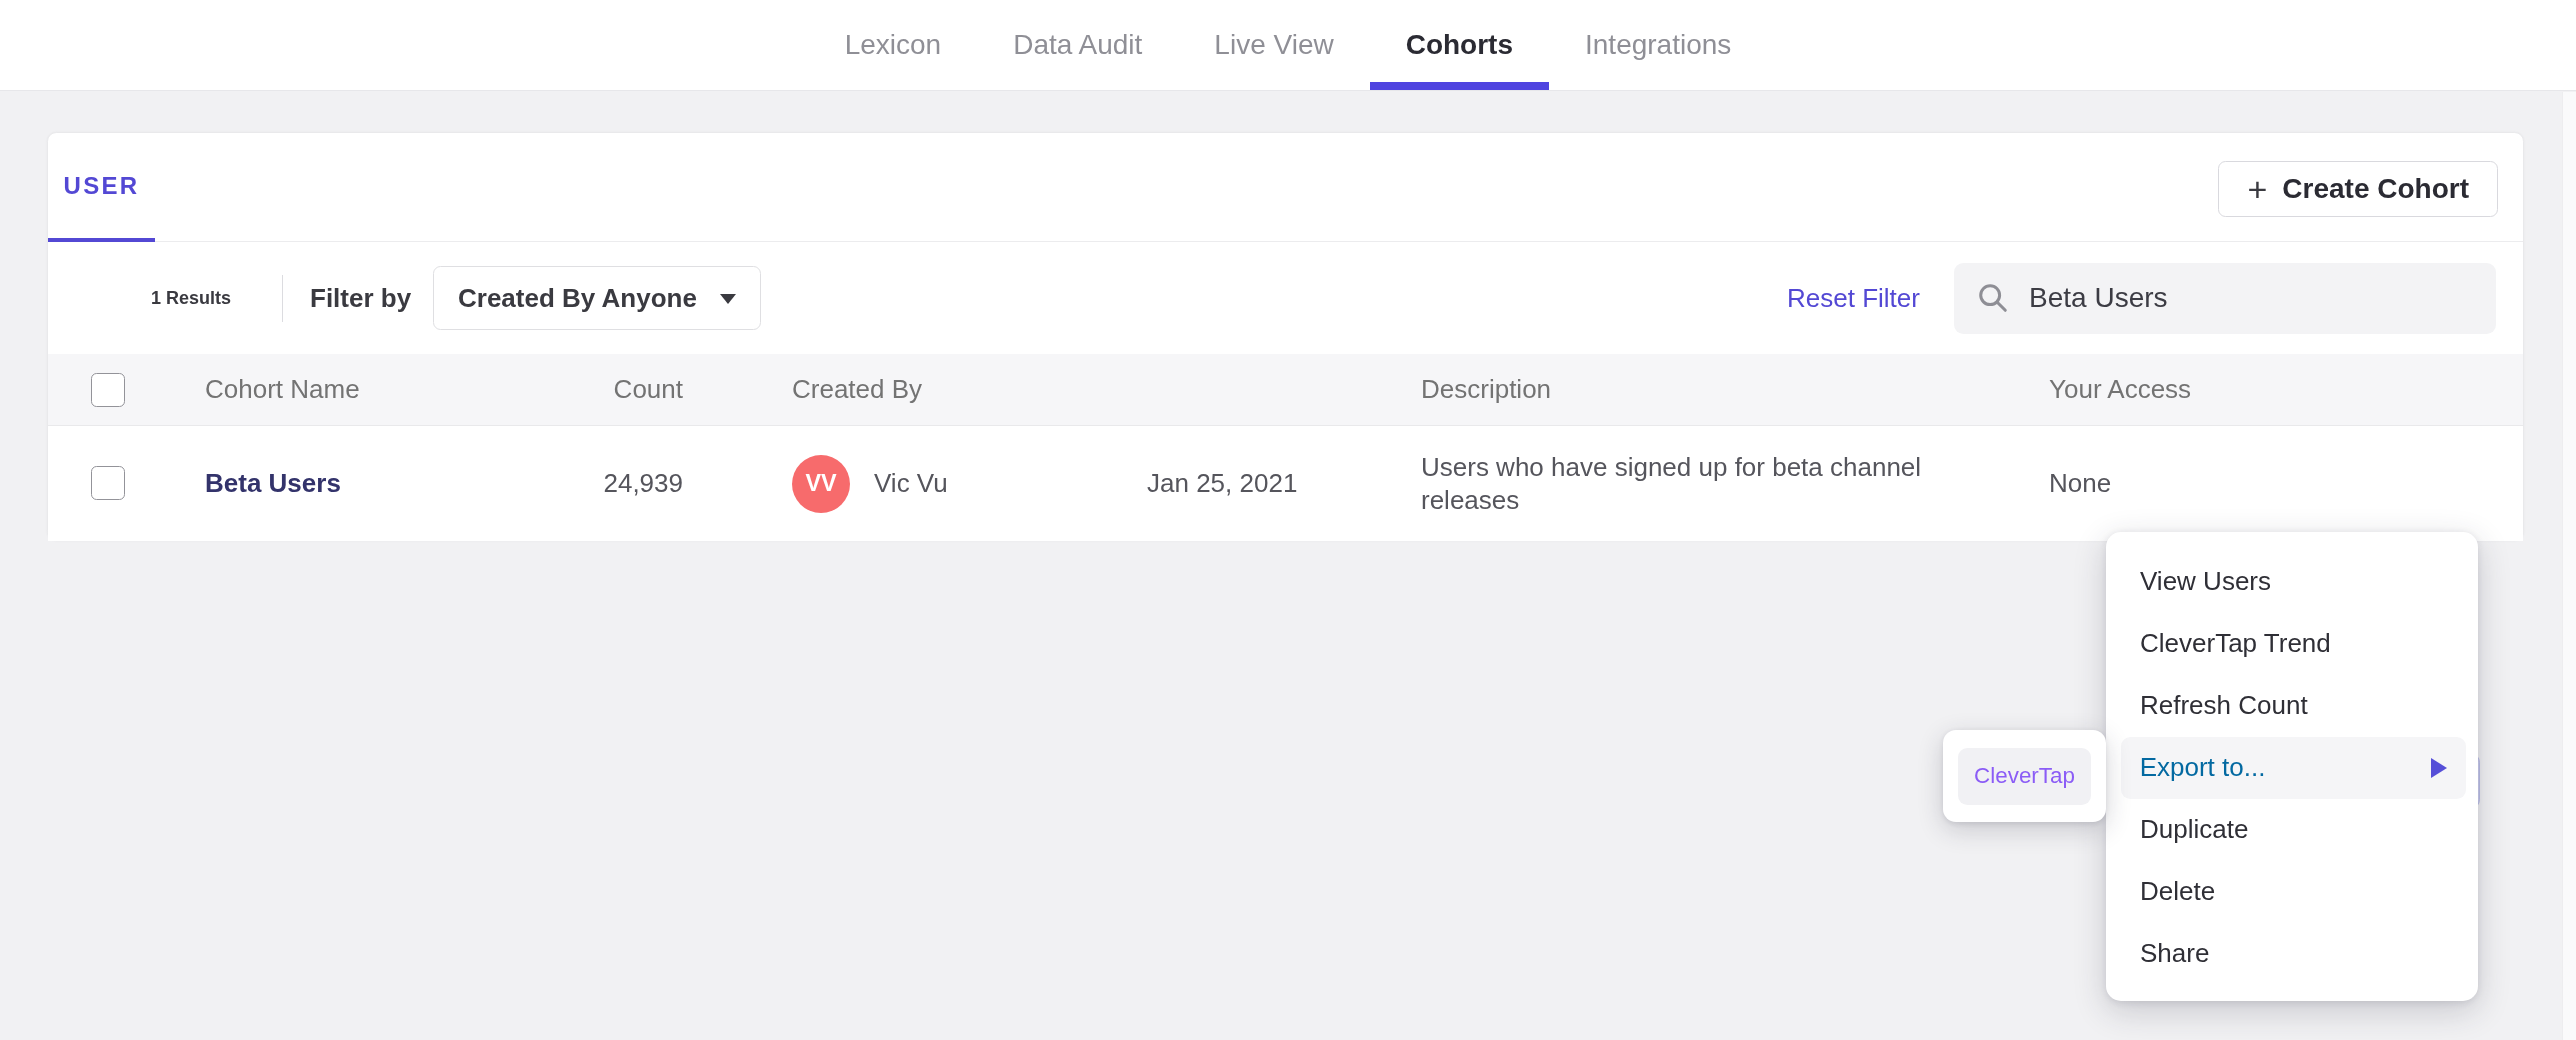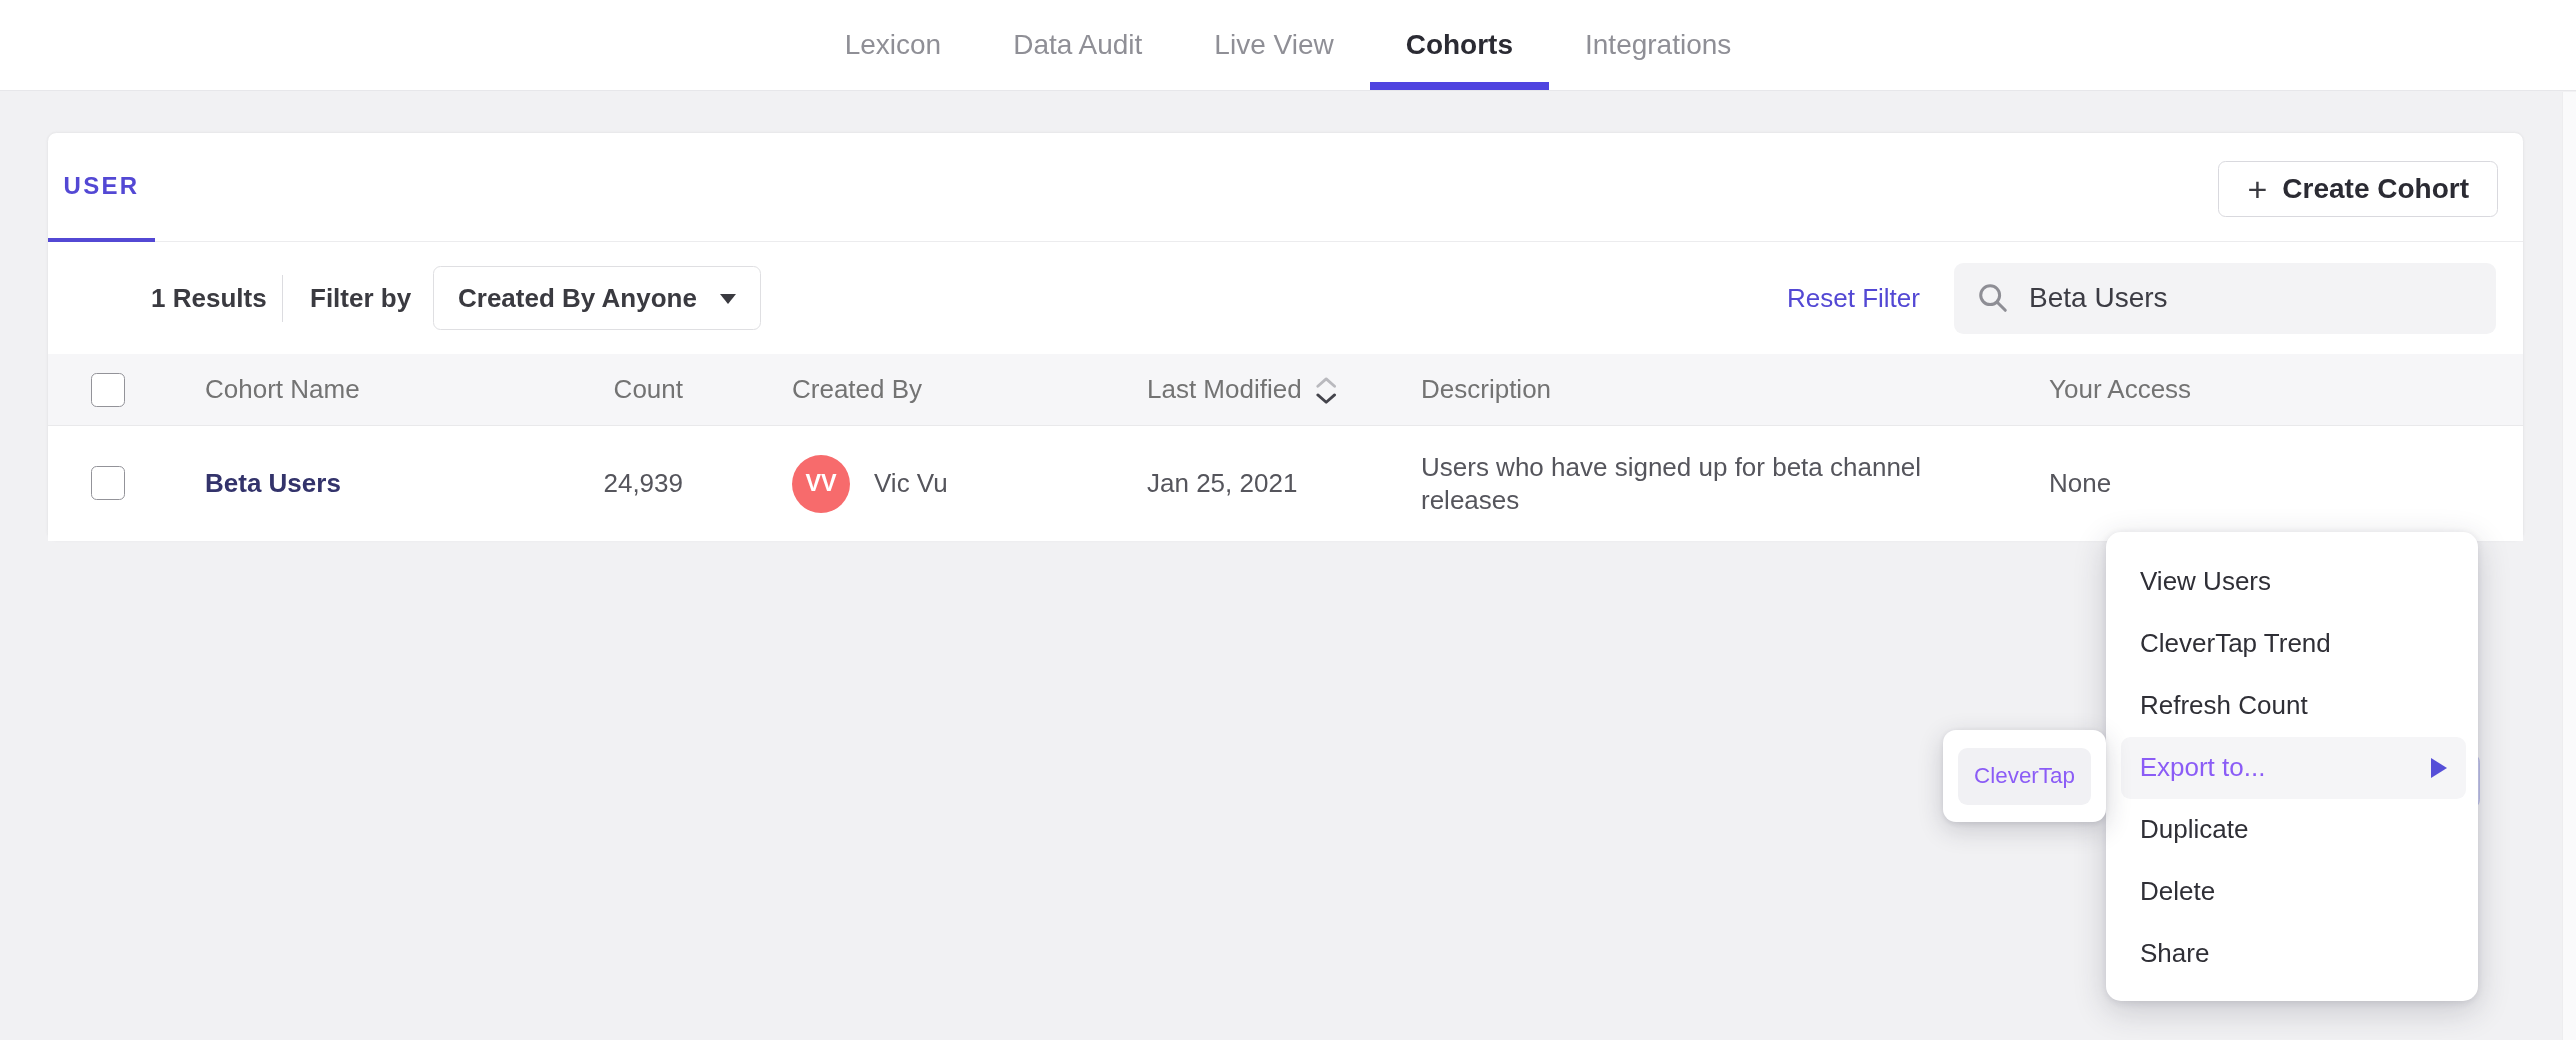--- a/index.html
+++ b/index.html
@@ -56,21 +56,21 @@
     display:flex; align-items:center; gap:15px; padding:0 28px;
     background:#fff; border:0.9px solid #d9d9de; border-radius:7.5px;
     font-size:28px; font-weight:700; color:#2b2b33; cursor:pointer;
   }
   .plus-icon { font-size:34px; font-weight:400; color:#3a3a40; line-height:1; }
 
   
   .filter-row { position:absolute; left:0; top:109px; width:100%; height:112px; }
   .results-count {
     position:absolute; left:103px; top:0; height:112px; display:flex; align-items:center;
-    font-size:26px; font-weight:700; color:#3a3a40;
+    font-size:18px; font-weight:700; color:#3a3a40;
   }
   .v-divider {
     position:absolute; left:234px; top:33px; width:0.9px; height:47px; background:#dcdce0;
   }
   .filter-by-label {
     position:absolute; left:262px; top:0; height:112px; display:flex; align-items:center;
     font-size:26px; font-weight:700; color:#3a3a40;
   }
   .dropdown {
     position:absolute; top:24px; height:64px;
@@ -141,21 +141,21 @@
     background:#fff; border-radius:15px; padding:18.7px 0;
     box-shadow:0 9.3px 33px rgba(40,40,60,0.20), 0 1.9px 7.5px rgba(40,40,60,0.10);
     z-index:30;
   }
   .menu-item {
     height:62px; display:flex; align-items:center; padding-left:34px;
     font-size:26px; color:#2f2f36; cursor:pointer;
   }
   .menu-item.highlight {
     margin:0 12px 0 15px; padding-left:18.7px; border-radius:9.3px;
-    background:#f5f5f7; color:#8b5cf6;
+    background:#f5f5f7; color:#0369a1;
   }
   .submenu-arrow {
     margin-left:auto; margin-right:18.7px;
     width:0; height:0; border-top:10.3px solid transparent; border-bottom:10.3px solid transparent;
     border-left:16px solid #564fd8;
   }
 
   
   .export-submenu {
     position:absolute; left:1943px; top:730px; width:163px; height:92px;
@@ -213,31 +213,20 @@
       </svg>
       <input type="text" value="Beta Users" style="">
     </div>
   </div>
 
   <div class="thead">
     <div class="checkbox"></div>
     <div class="cell col-name">Cohort Name</div>
     <div class="cell col-count">Count</div>
     <div class="cell col-creator">Created By</div>
-    <div class="cell col-modified">
-      <span>Last Modified</span>
-      <span class="sort-icon">
-        <svg width="22.4" height="11.2" viewBox="0 0 24 12">
-            <polyline points="3,10 12,2 21,10" fill="none" stroke="#b9b9be" stroke-width="3" stroke-linecap="round" stroke-linejoin="round"></polyline>
-          </svg>
-        <svg width="22.4" height="11.2" viewBox="0 0 24 12">
-            <polyline points="3,2 12,10 21,2" fill="none" stroke="#44444c" stroke-width="3" stroke-linecap="round" stroke-linejoin="round"></polyline>
-          </svg>
-      </span>
-    </div>
     <div class="cell col-desc">Description</div>
     <div class="cell col-access">Your Access</div>
   </div>
 
   <div class="trow">
     <div class="checkbox"></div>
     <div class="cell col-name">
       <span class="cohort-link">Beta Users</span>
     </div>
     <div class="cell col-count">24,939</div>

